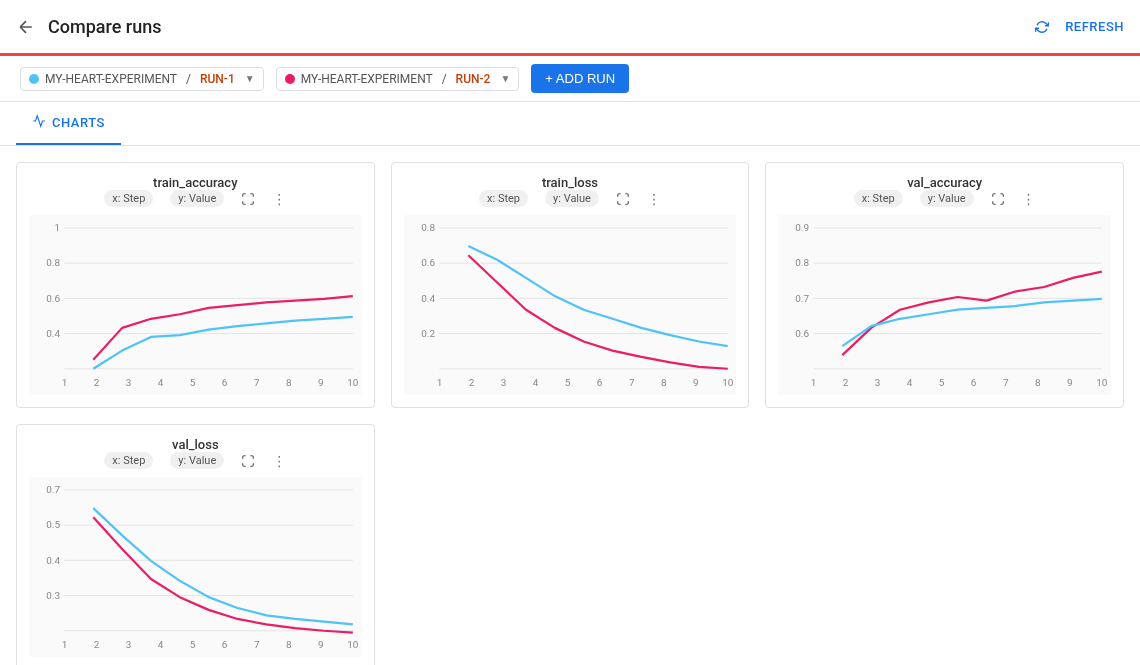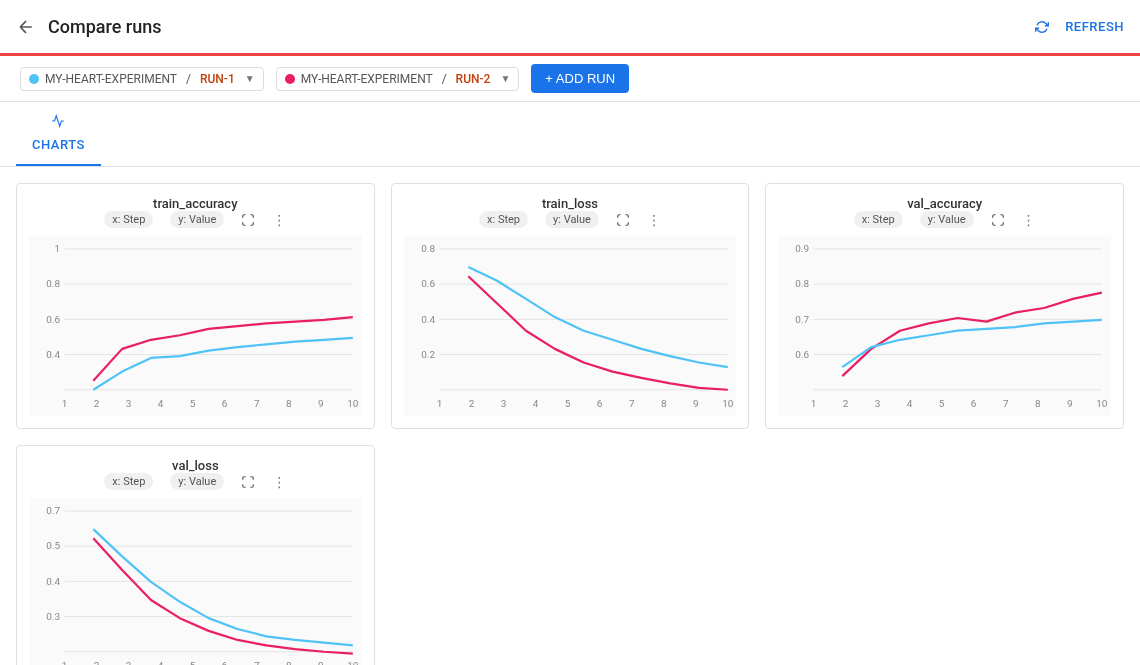--- a/index.html
+++ b/index.html
@@ -111,21 +111,20 @@
       font-weight: 500;
       color: #666;
       cursor: pointer;
       border-bottom: 2px solid transparent;
       letter-spacing: 0.5px;
       text-transform: uppercase;
     }
     .tab.active {
       color: #1a73e8;
       border-bottom: 2px solid #1a73e8;
-      flex-direction: column;
     }
     .tab-icon {
       font-size: 14px;
     }
     
     
     .charts-grid {
       display: grid;
       grid-template-columns: 1fr 1fr 1fr;
       gap: 16px;

